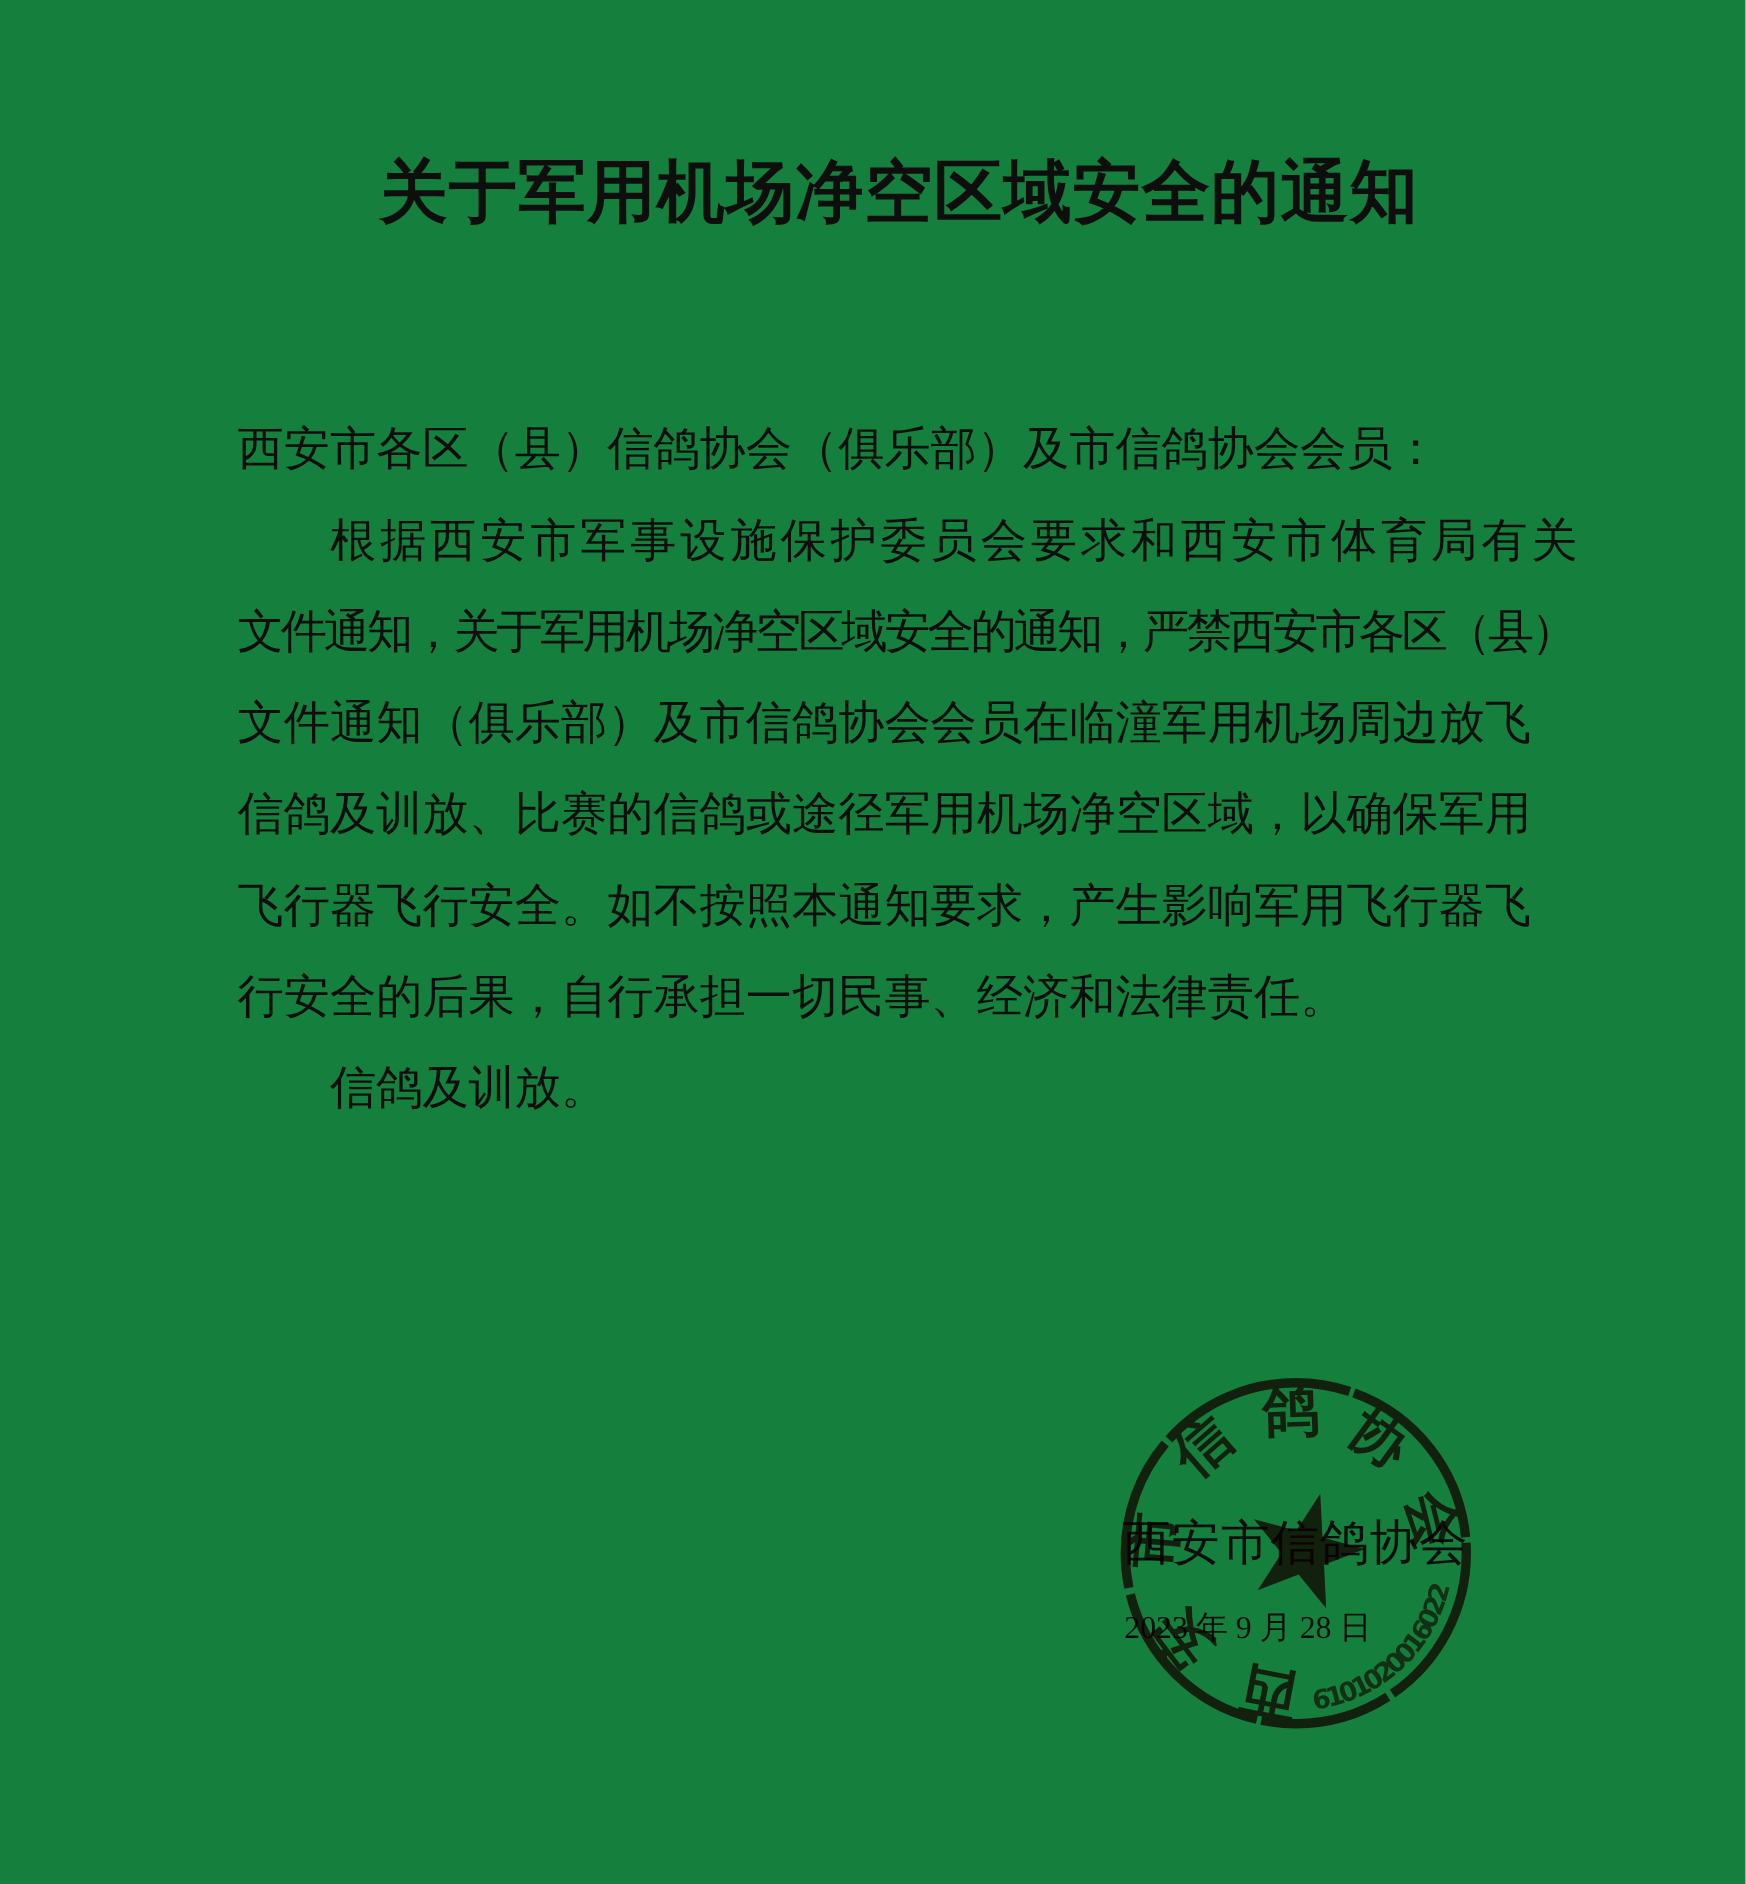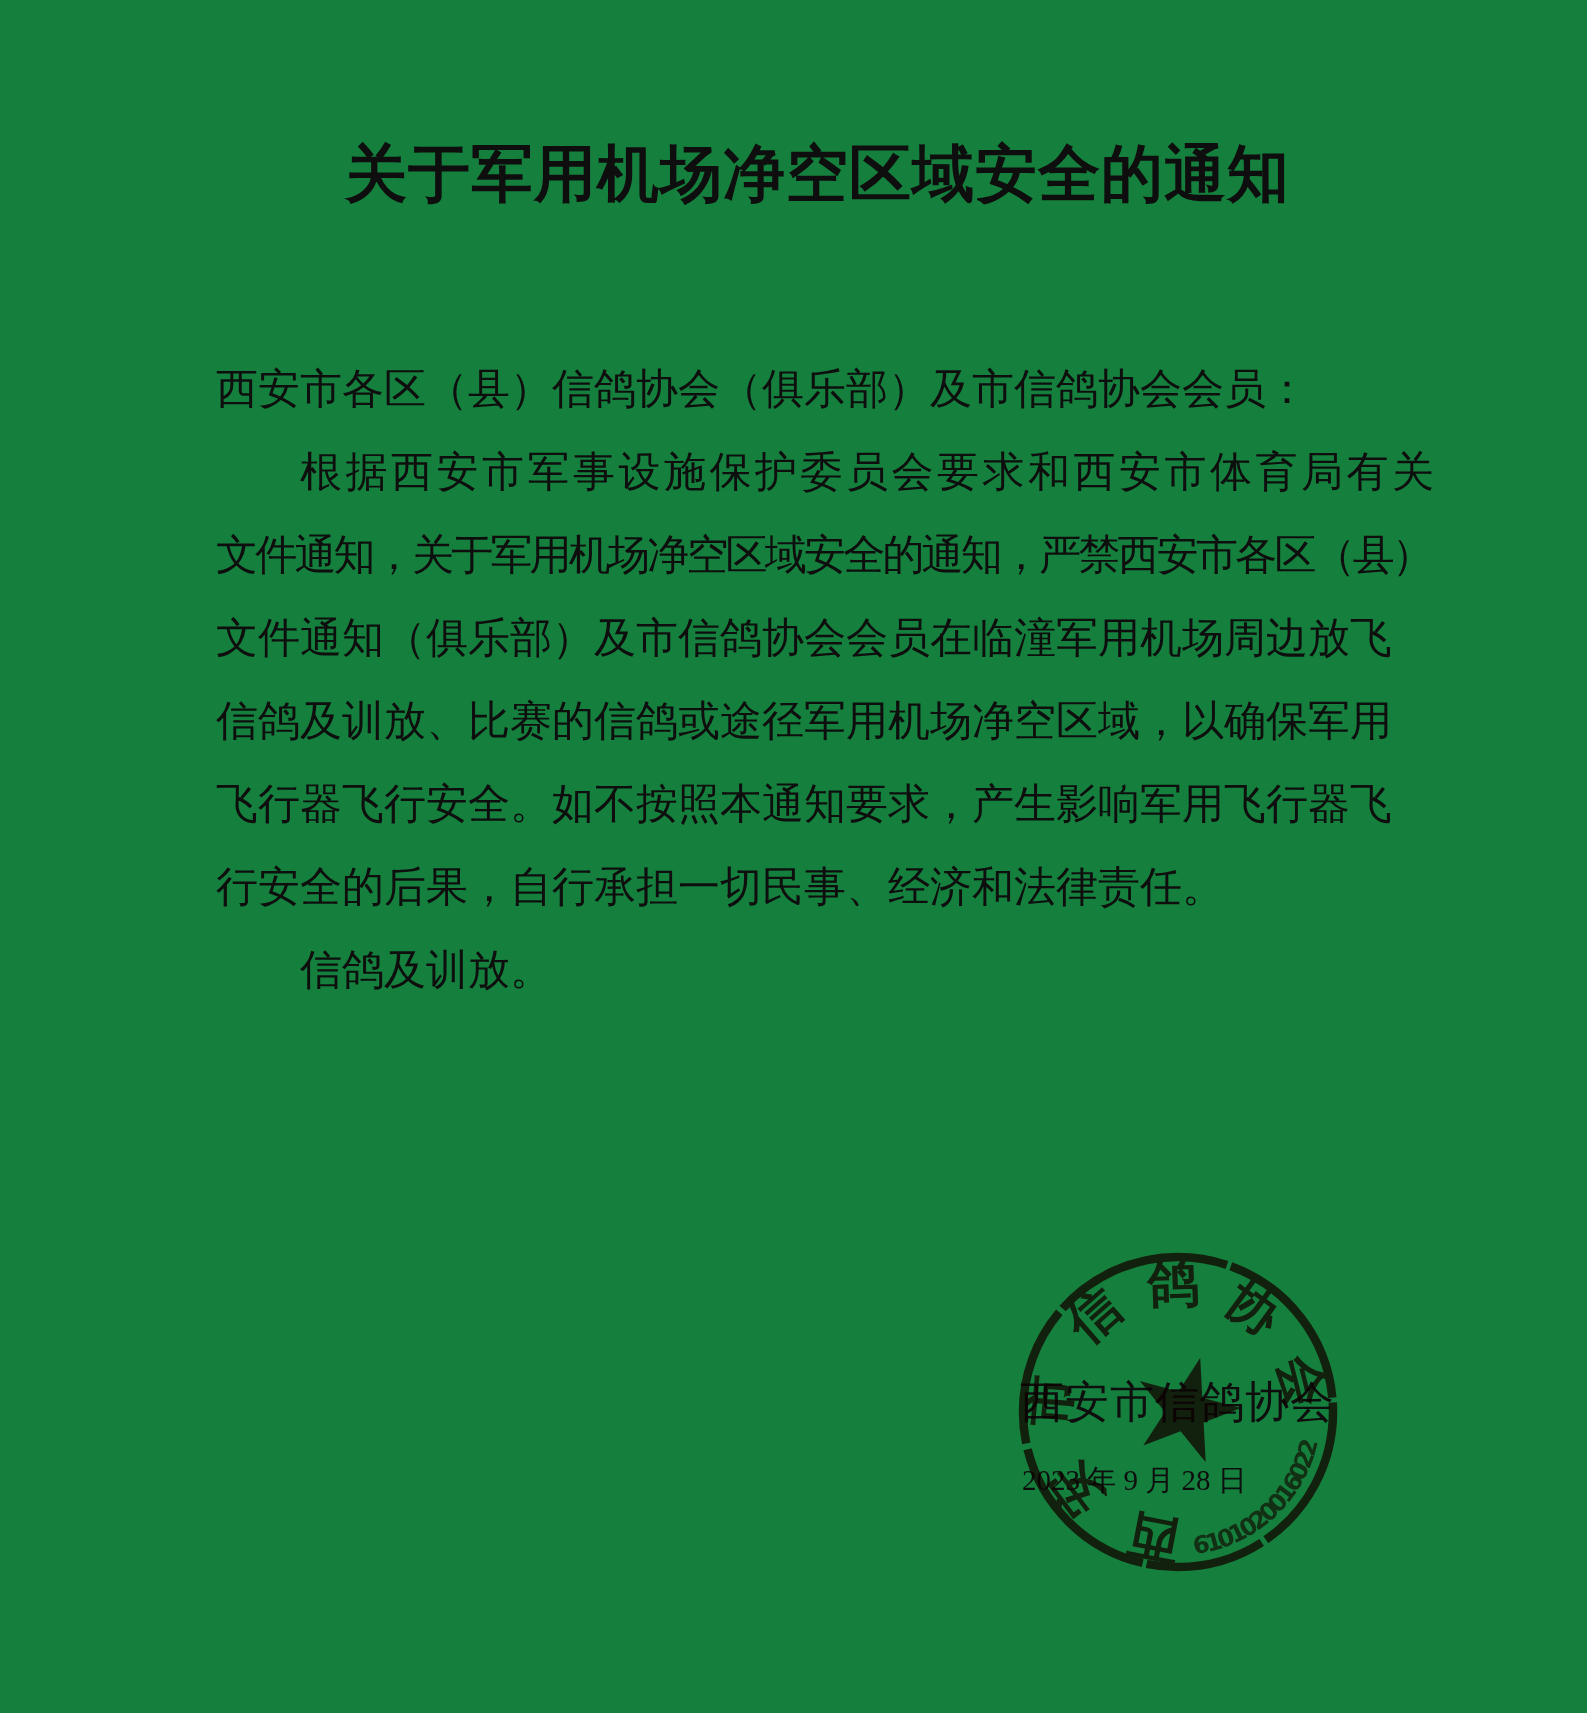--- a/index.html
+++ b/index.html
@@ -7,21 +7,21 @@
     position:relative;width:1587px;height:1713px;background:#15803d;
     overflow:hidden;color:#0e0e0e;
     font-family:"Liberation Serif","DejaVu Serif",serif;
   }
   .title{
     position:absolute;top:132px;left:24px;width:1587px;
     text-align:center;font-family:"Liberation Sans","DejaVu Sans",sans-serif;
     font-weight:700;font-size:62px;letter-spacing:1px;white-space:nowrap;
   }
   .body-block{
-    position:absolute;left:216px;top:348px;width:1180px;
+    position:absolute;left:216px;top:368px;width:1180px;
     font-size:42px;
   }
   .bline{
     height:83px;line-height:83px;white-space:nowrap;
   }
   .indent{text-indent:84px;}
   .stretch{letter-spacing:3.5px;}
   .squeeze{letter-spacing:-2.8px;}
   .sig{
     position:absolute;left:1020px;top:1379px;

